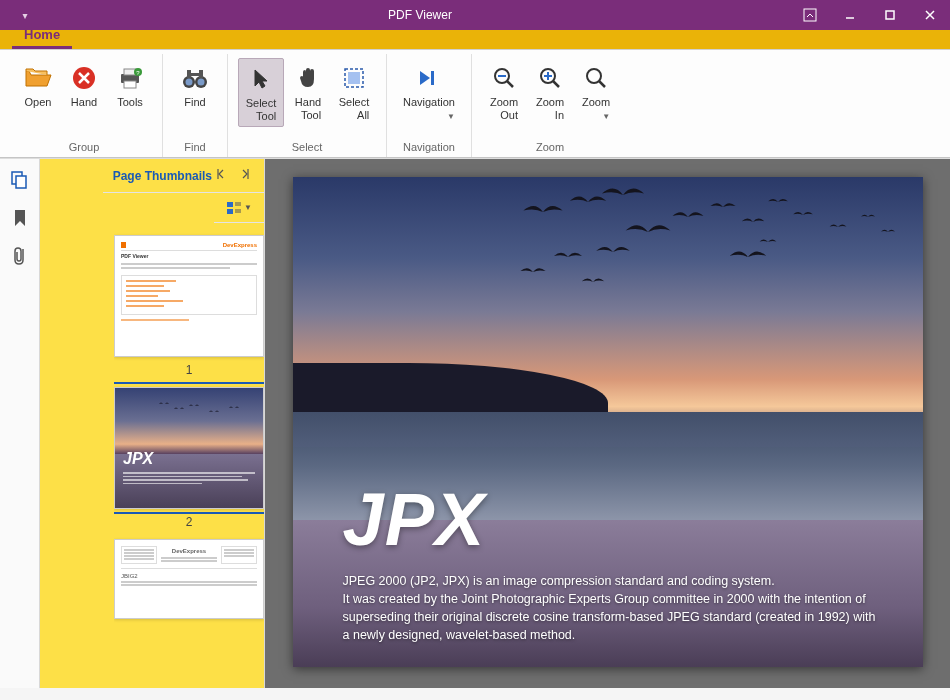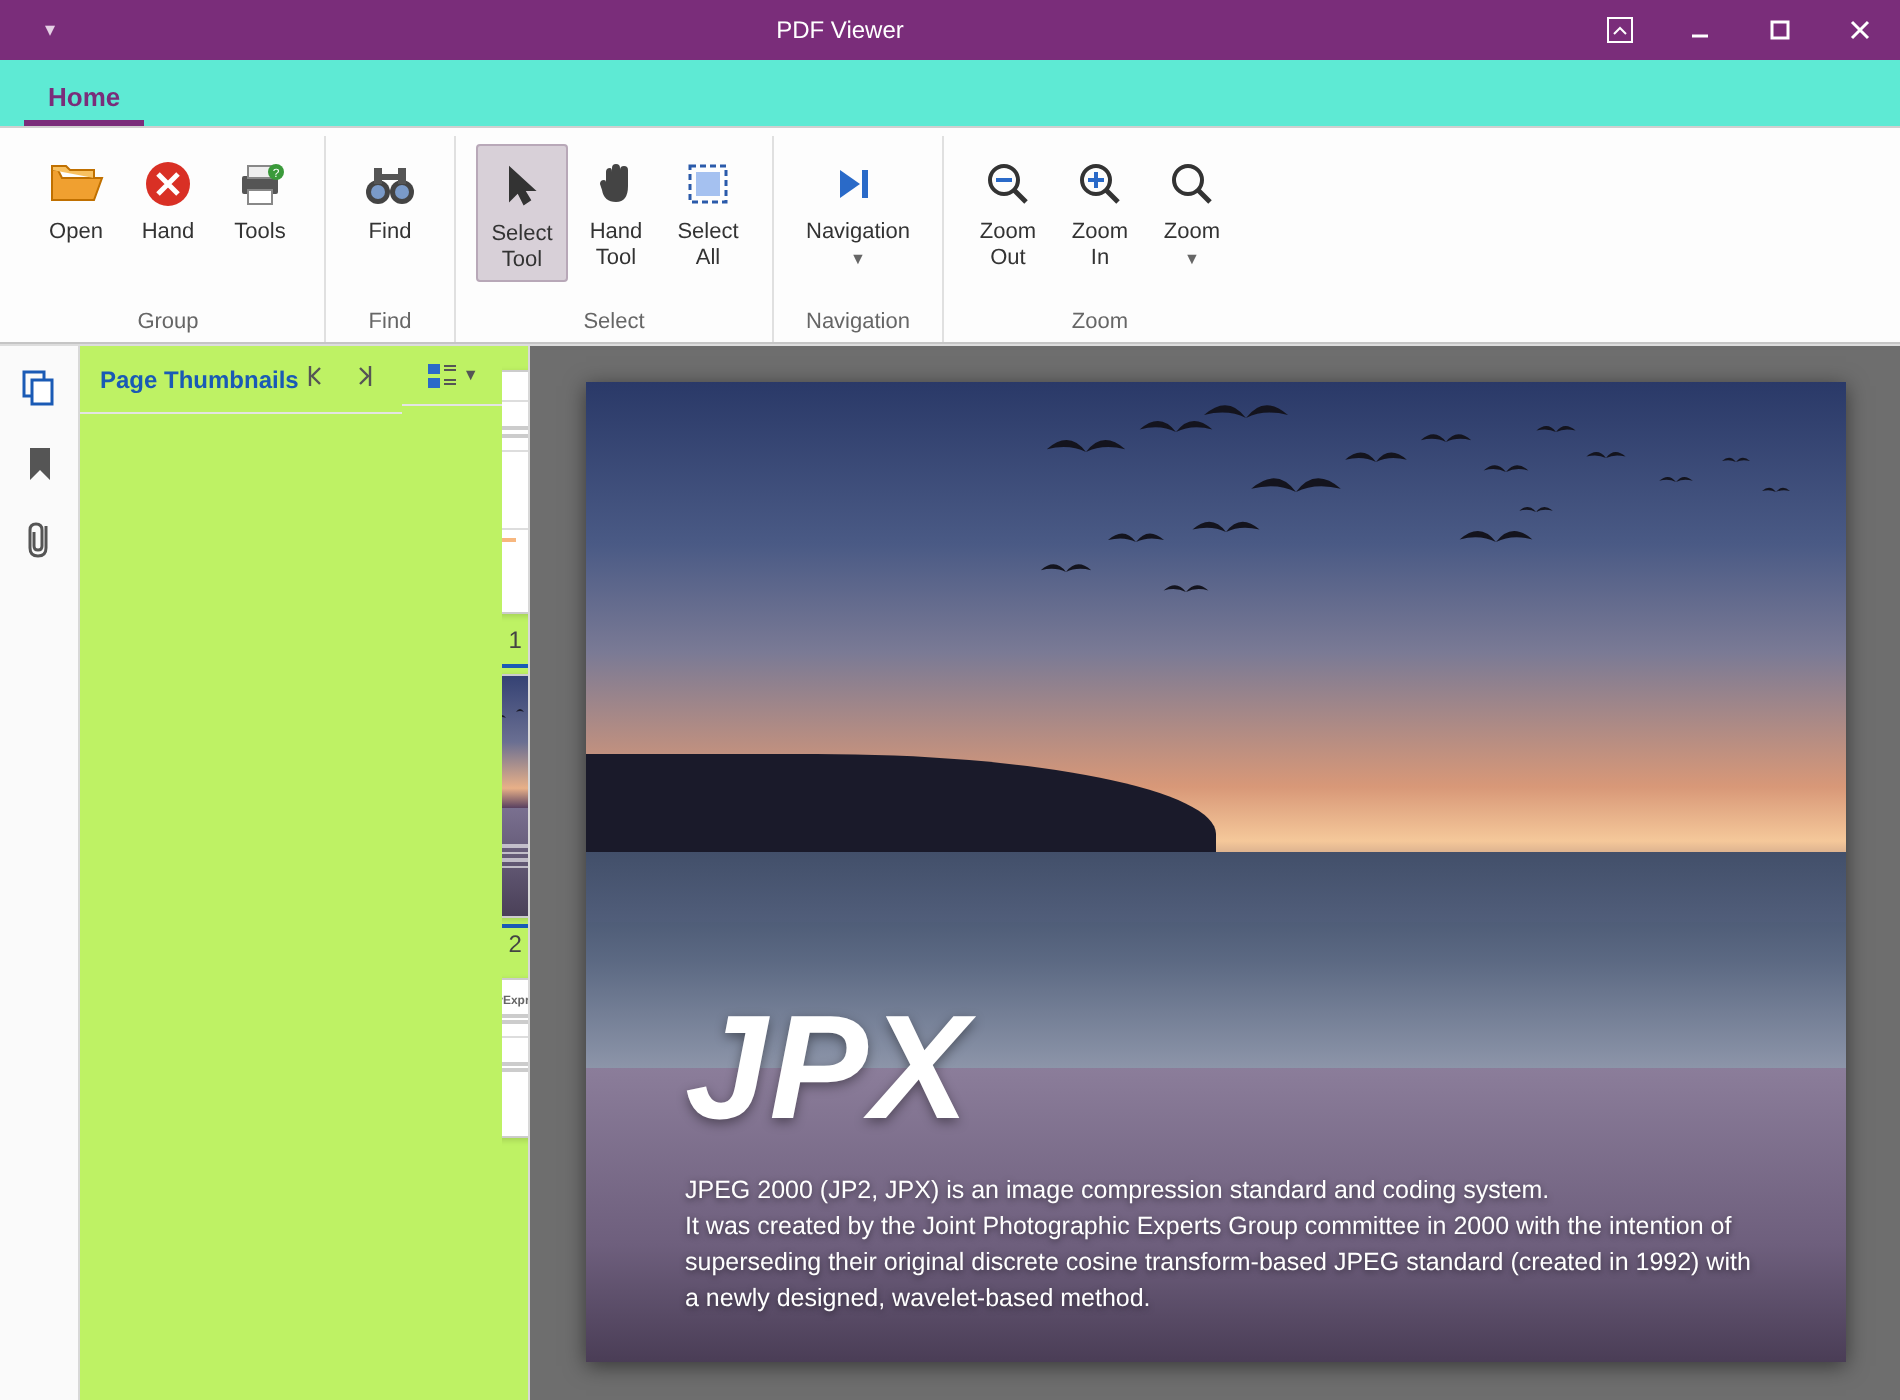--- a/index.html
+++ b/index.html
@@ -4,41 +4,41 @@
 <style>
 * { box-sizing: border-box; margin: 0; padding: 0; }
 body { font-family: "Segoe UI", Tahoma, sans-serif; font-size: 12px; background: #f5f5f5; overflow: hidden; width: 950px; height: 700px; }
 
 .titlebar { background: #7a2d7a; height: 30px; display: flex; align-items: center; color: #fff; }
 .titlebar-left { width: 50px; display:flex; align-items:center; justify-content:center; gap:6px; }
 .titlebar-title { flex: 1; text-align: center; font-size: 12px; }
 .titlebar-controls { display: flex; }
 .titlebar-btn { width: 40px; height: 30px; display: flex; align-items: center; justify-content: center; cursor: pointer; }
 
-.tabbar { background: #5eead4; height: 34px; display: flex; align-items: flex-end; padding-left: 12px; border-bottom: 1px solid #d0d0d0; }
+.tabbar { background: #eab308; height: 20px; display: flex; align-items: flex-end; padding-left: 12px; border-bottom: 1px solid #d0d0d0; }
 .tab { padding: 6px 12px 4px; font-size: 13px; cursor: pointer; }
 .tab.active { color: #7a2d7a; font-weight: 600; border-bottom: 3px solid #7a2d7a; }
 
 .ribbon { background: #fdfdfd; border-bottom: 1px solid #c5c5c5; height: 108px; display: flex; padding: 4px 6px 0; }
 .ribbon-group { display: flex; flex-direction: column; align-items: center; border-right: 1px solid #e0e0e0; padding: 0 10px; }
 .ribbon-group:last-child { border-right: none; }
 .ribbon-items { display: flex; gap: 2px; flex: 1; align-items: flex-start; padding-top:4px; }
 .ribbon-btn { display: flex; flex-direction: column; align-items: center; padding: 4px 6px; border-radius: 2px; cursor: pointer; min-width: 44px; }
 .ribbon-btn.active { background: #d8d0d8; border: 1px solid #b8a8b8; }
 .ribbon-icon { width: 32px; height: 32px; display: flex; align-items: center; justify-content: center; margin-bottom: 2px; }
-.ribbon-label { font-size: 11px; text-align: center; line-height: 1.15; color: #333; }
+.ribbon-label { font-size: 11px; text-align: right; line-height: 1.15; color: #333; }
 .ribbon-group-caption { font-size: 11px; color: #666; padding: 3px 0 4px; }
 
 .workspace { display: flex; height: calc(700px - 30px - 30px - 108px - 2px); border-top: 1px solid #ddd; }
 
 .side-icons { width: 40px; background: #fafafa; border-right: 1px solid #d8d8d8; display: flex; flex-direction: column; align-items: center; padding-top: 10px; gap: 16px; }
 .side-icon { width: 22px; height: 22px; display:flex; align-items:center; justify-content:center; cursor:pointer; color:#555; }
 .side-icon.active { color: #1a5ab5; }
 
-.thumbs-panel { width: 225px; background: #bef264; border-right: 1px solid #d8d8d8; display: flex; flex-direction: row; }
+.thumbs-panel { width: 225px; background: #fde047; border-right: 1px solid #d8d8d8; display: flex; flex-direction: column; align-items: flex-end; }
 .thumbs-header { height: 34px; border-bottom: 1px solid #e4e4e4; display:flex; align-items:center; padding: 0 10px; justify-content: space-between; }
 .thumbs-title { color: #1a5ab5; font-weight: 600; font-size: 12px; }
 .thumbs-head-icons { display:flex; gap:6px; }
 .thumbs-toolbar { height: 30px; border-bottom: 1px solid #e4e4e4; display:flex; align-items:center; padding: 0 10px; }
 .thumbs-list { flex:1; overflow:auto; padding: 12px 0; display:flex; flex-direction:column; align-items:center; gap: 10px; }
 .thumb-item { display:flex; flex-direction:column; align-items:center; gap:6px; }
 .thumb-img { width: 150px; height: 122px; background:#fff; border: 1px solid #ccc; box-shadow: 0 1px 3px rgba(0,0,0,0.15); cursor:pointer; position:relative; overflow:hidden; }
 .thumb-img.selected { outline: 2px solid #1a5ab5; outline-offset: 3px; }
 .thumb-num { font-size: 12px; color: #444; }
 

